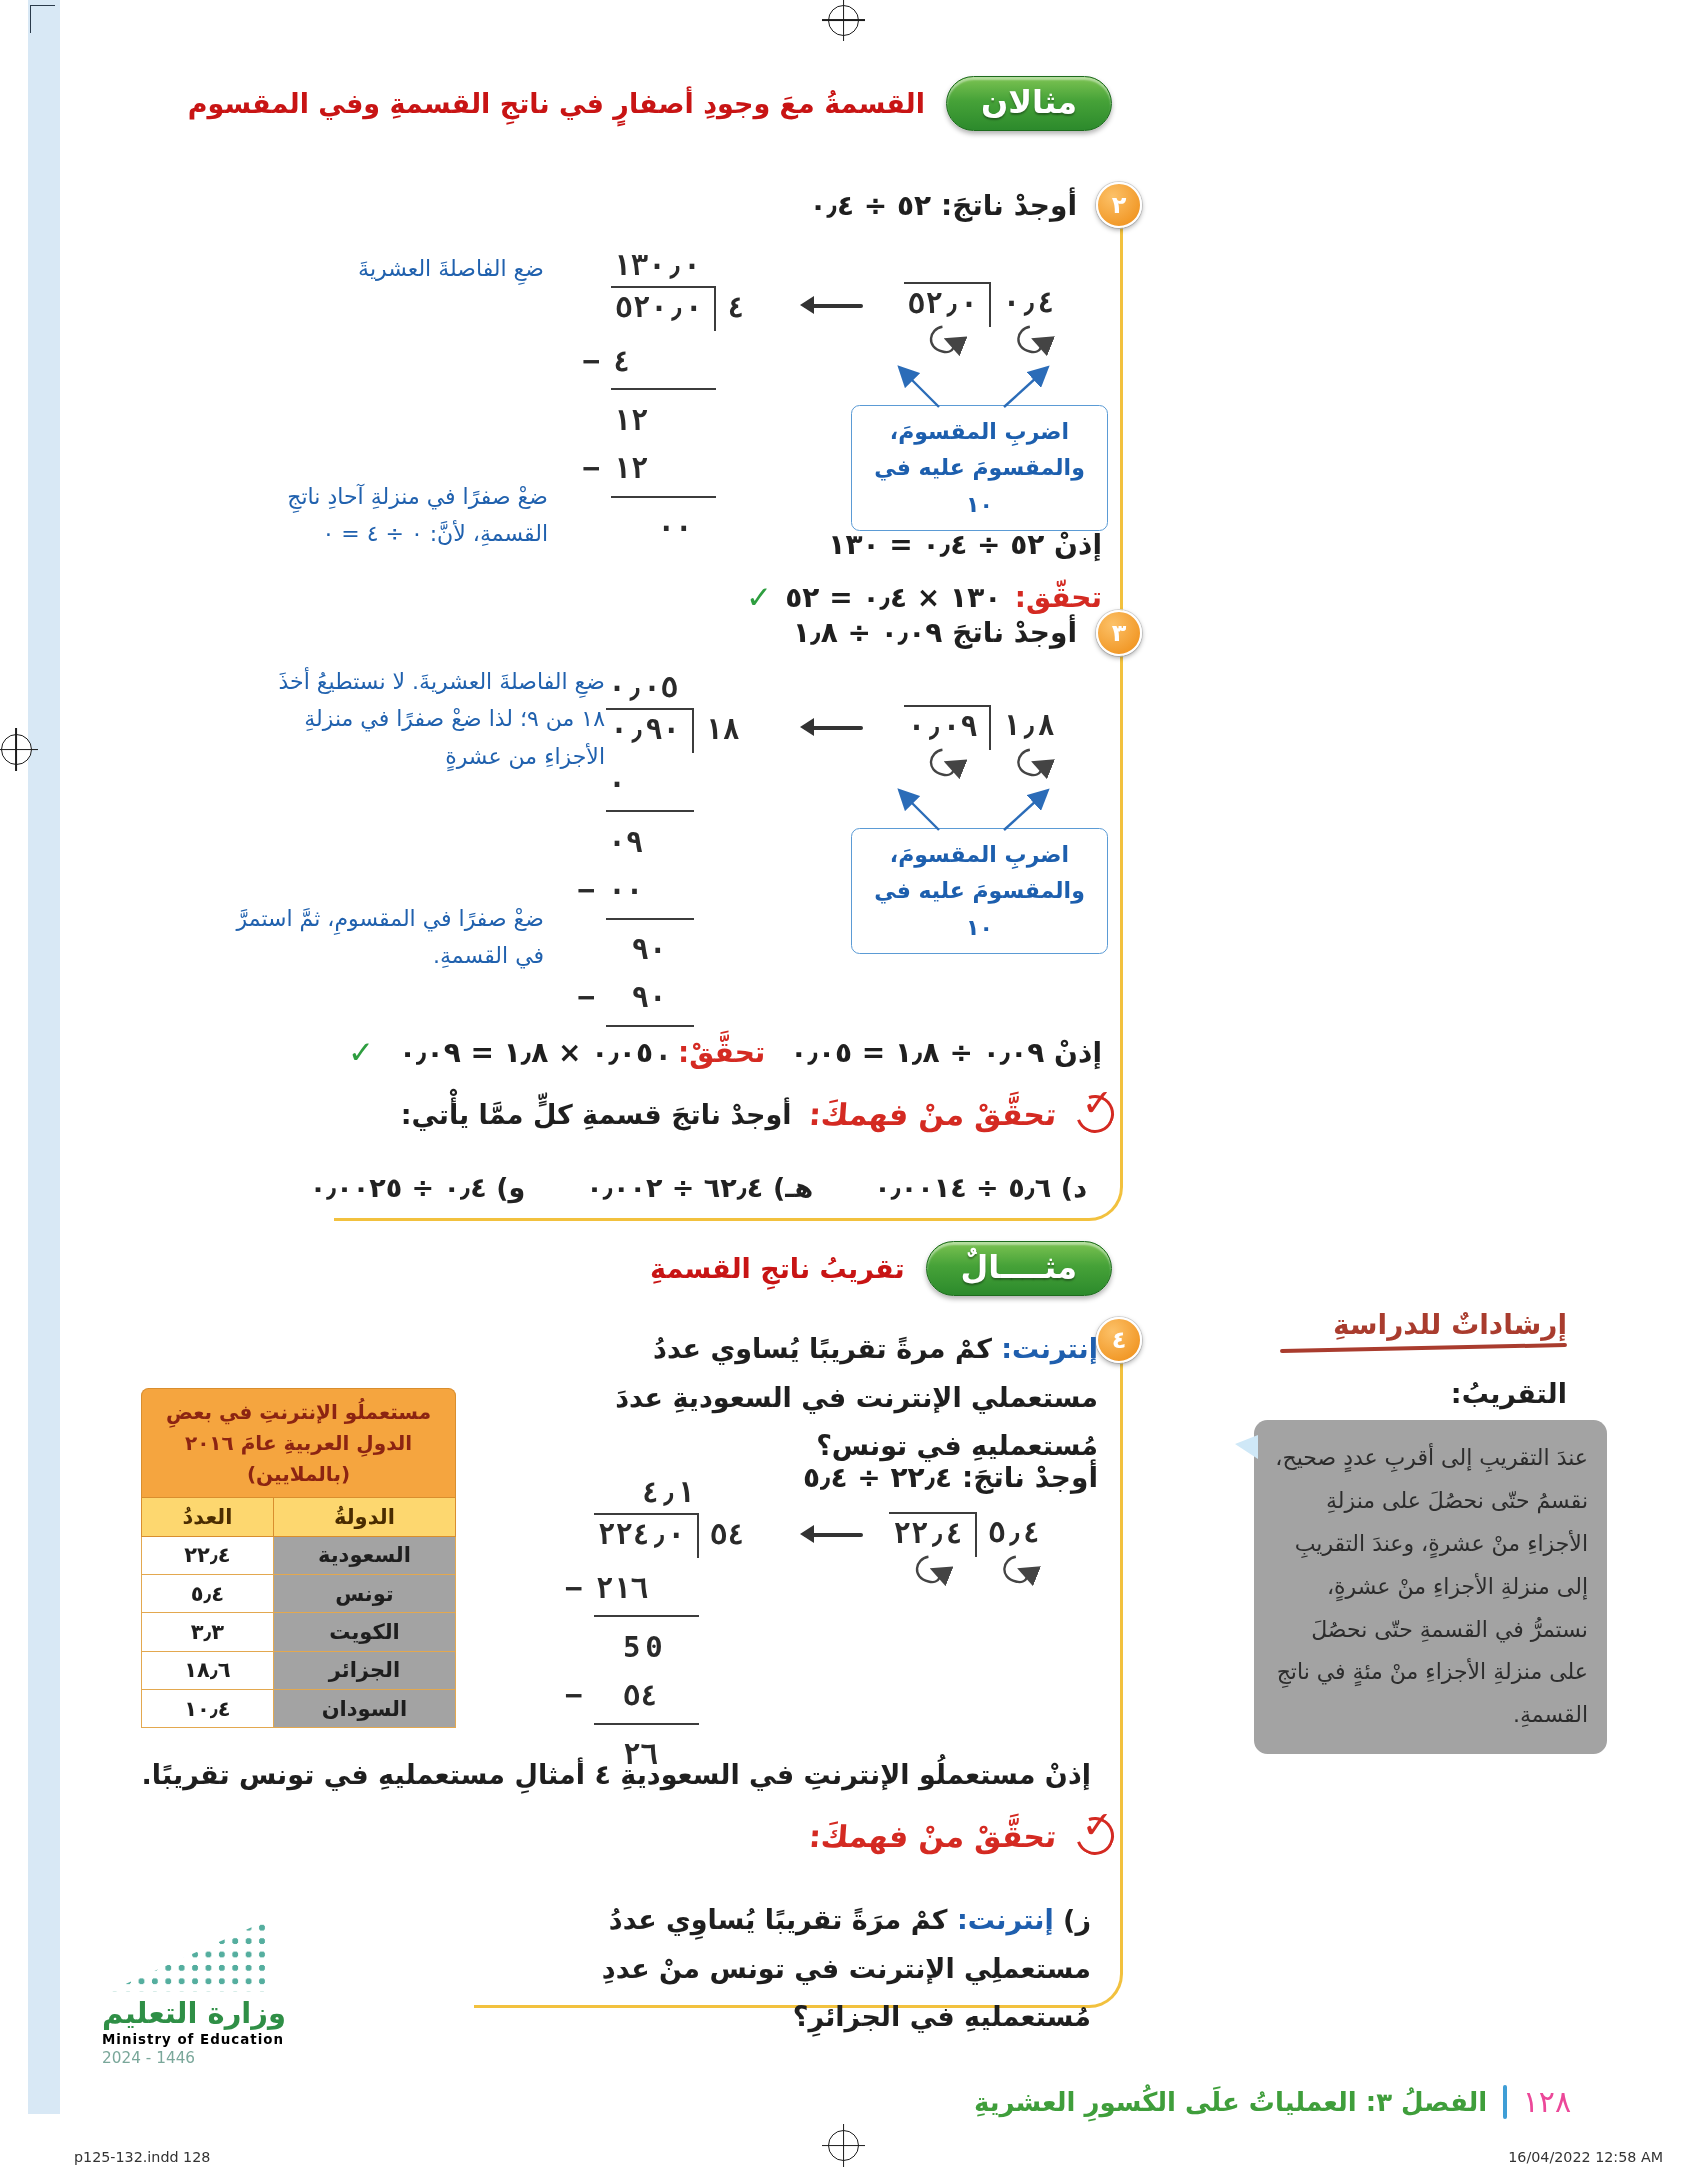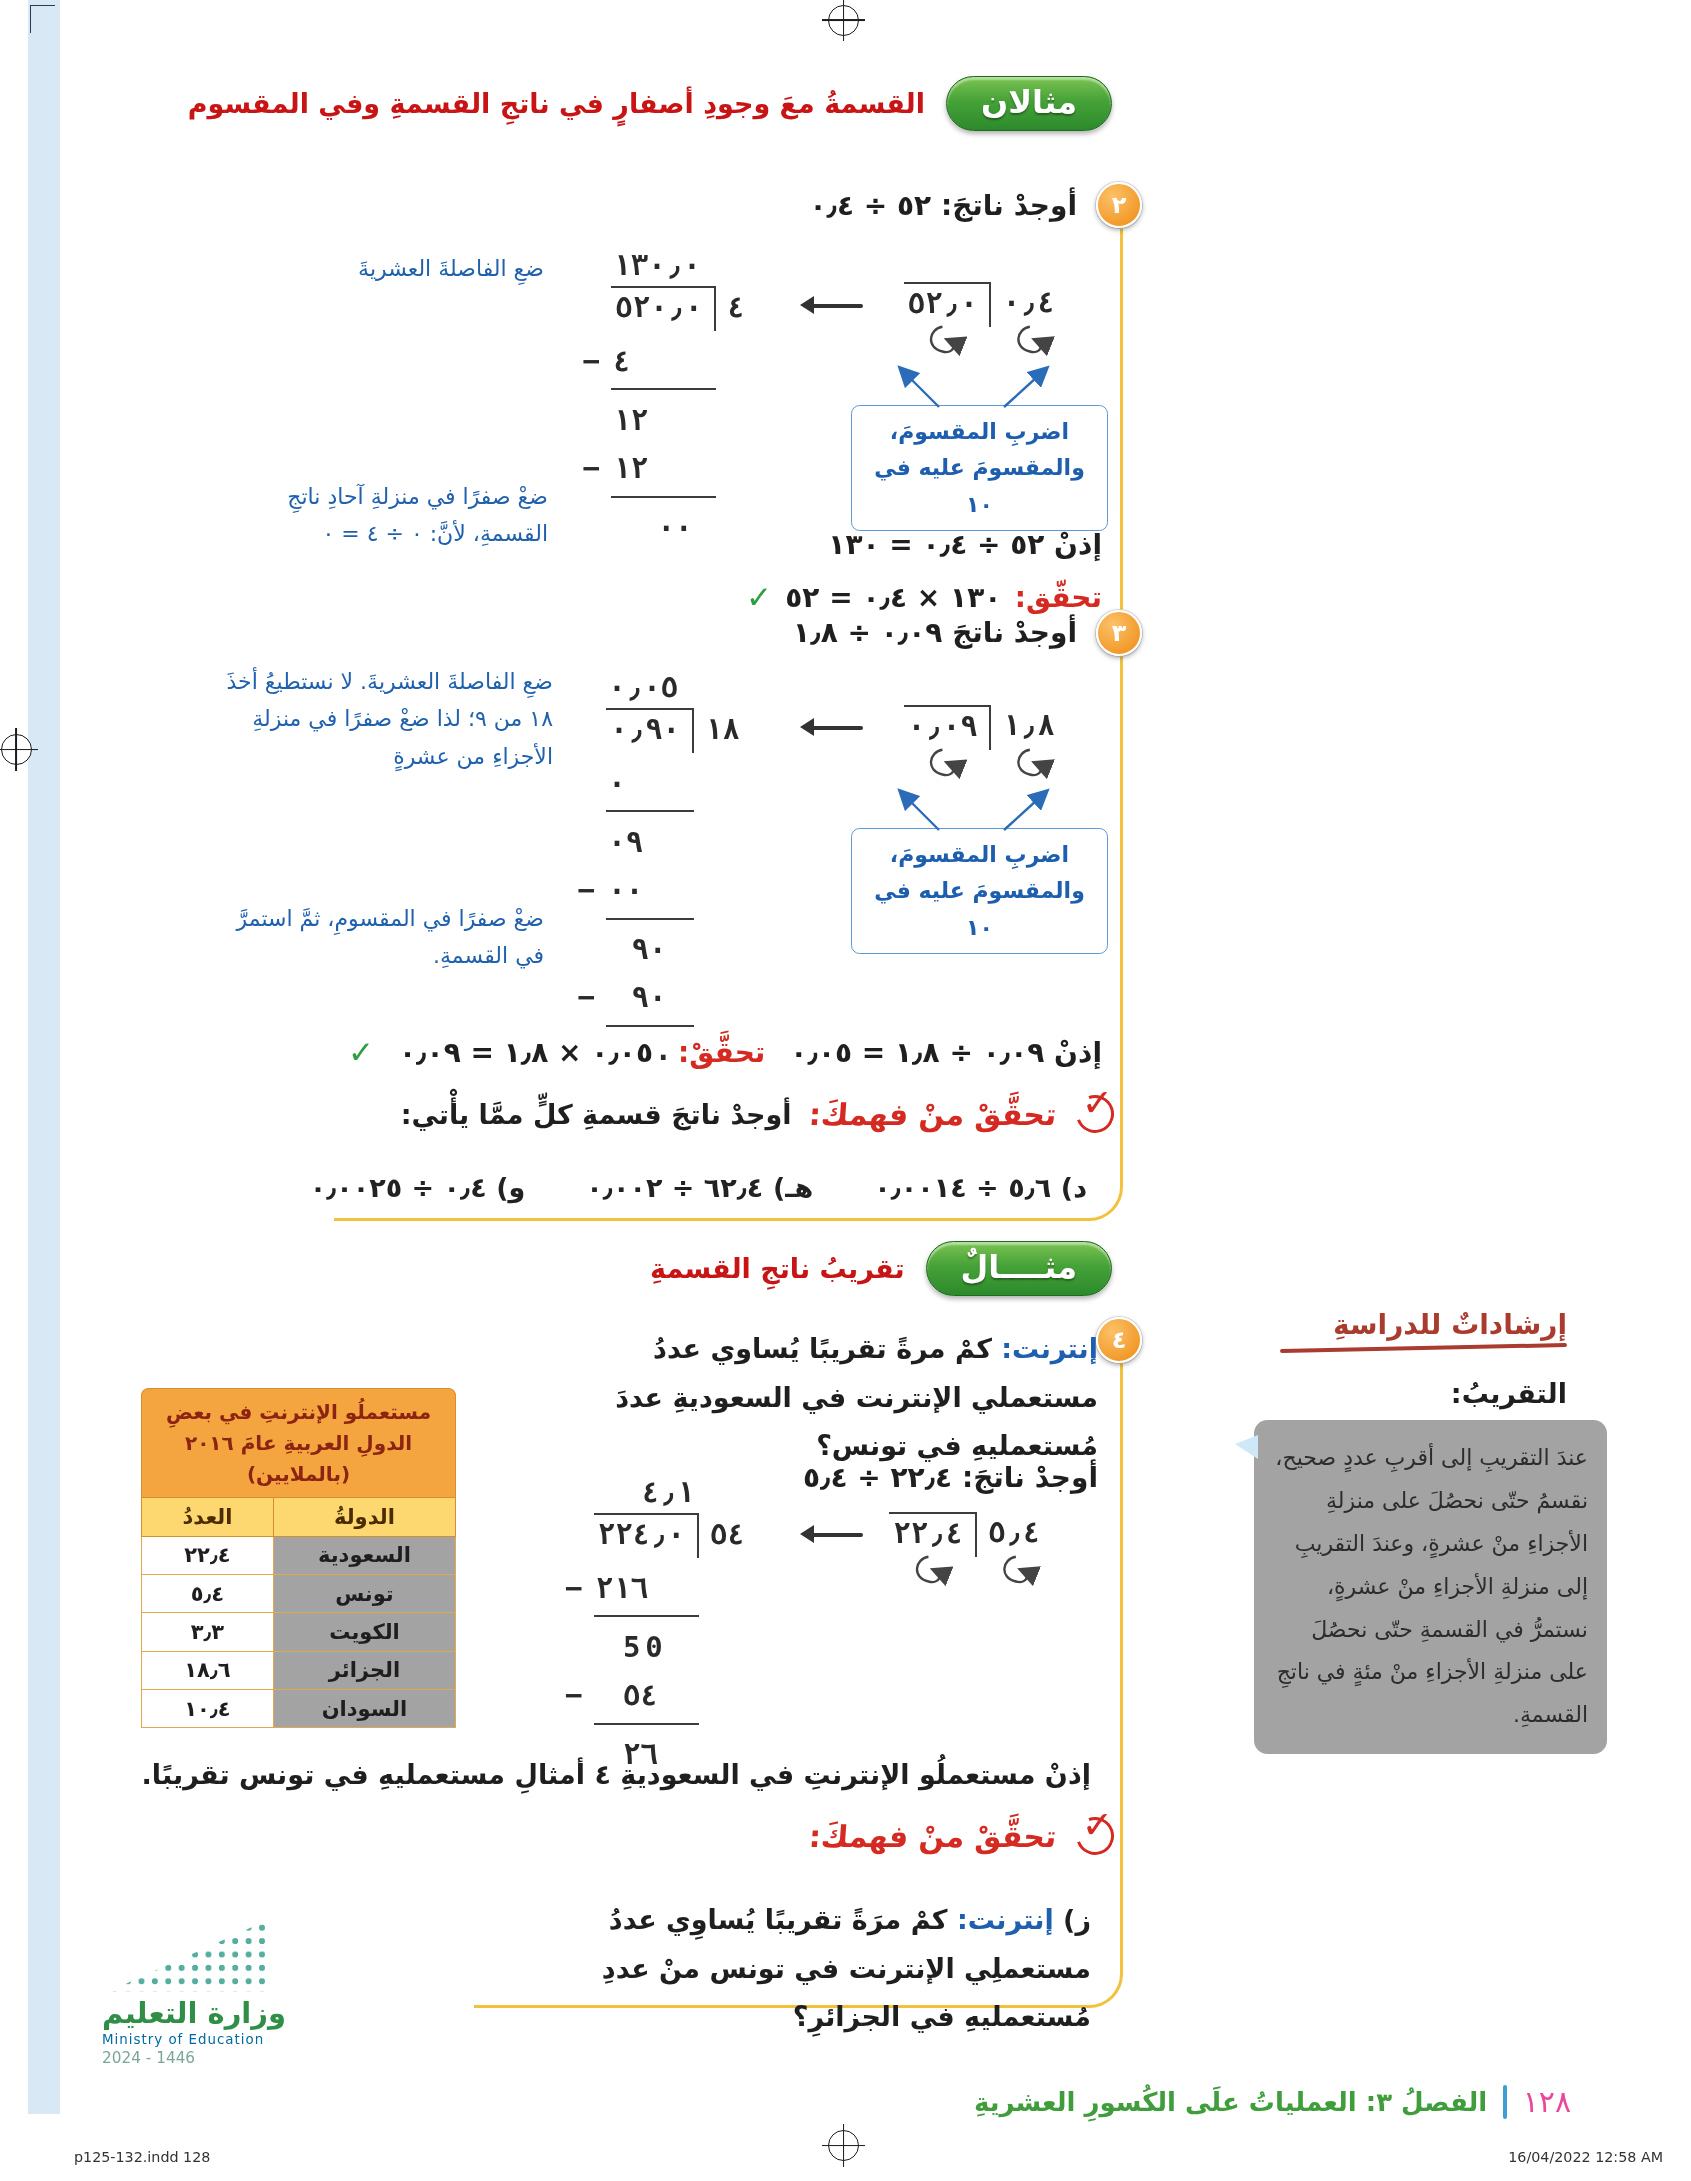--- a/index.html
+++ b/index.html
@@ -94,21 +94,21 @@
   .footer-page{color:#ec4899;font-size:30px;font-weight:400;}
   .footer-bar{width:4.8px;height:34px;background:#3f9ed6;border-radius:1.9px;}
   .footer-chapter{color:#3f9e3b;font-size:26px;font-weight:800;}
   
   .moe{direction:ltr;text-align:left;}
   .moe-dots{width:158px;height:71px;margin-left:5.7px;
     background-image:radial-gradient(circle,#37a08e 2.9px,transparent 3.4px);
     background-size:13.4px 13.4px;
     clip-path:polygon(100% 0,100% 100%,0 100%);opacity:.85;}
   .moe-ar{color:#2f8f46;font-size:29px;font-weight:800;margin-top:3.8px;}
-  .moe-en{color:#0369a1;font-size:13.4px;letter-spacing:1px;margin-top:1.9px;}
+  .moe-en{color:#000000;font-size:13.4px;letter-spacing:1px;margin-top:1.9px;font-weight:bold;}
   .moe-years{color:#7aa79a;font-size:15.3px;margin-top:1.9px;}
   .print-mark{font-size:14.3px;color:#333;direction:ltr;font-weight:500;}
 </style>
 </head>
 <body>
 
 <div id="canvas">
 
   <svg width="0" height="0" style="position:absolute">
     <defs>
@@ -180,21 +180,21 @@
 
   <div class="abs row" style="top:579px;right:589px;">
     <span class="check-label">تحقّق:</span>
     <span class="check-expr">١٣٠ × ٠٫٤ = ٥٢</span>
     <span class="green-check">✓</span>
   </div>
 
   <div class="abs badge" style="top:610px;">٣</div>
   <div class="abs body-text" style="top:616px;right:614px;">أوجدْ ناتجَ ٠٫٠٩ ÷ ١٫٨</div>
 
-  <div class="abs note-blue" style="top:663px;right:1138px;width:352px;">ضعِ الفاصلةَ العشريةَ. لا نستطيعُ أخذَ ١٨ من ٩؛ لذا ضعْ صفرًا في منزلةِ الأجزاءِ من عشرةٍ</div>
+  <div class="abs note-blue" style="top:663px;right:1086px;width:352px;">ضعِ الفاصلةَ العشريةَ. لا نستطيعُ أخذَ ١٨ من ٩؛ لذا ضعْ صفرًا في منزلةِ الأجزاءِ من عشرةٍ</div>
 
   <div class="longdiv with-q" style="top:669px;right:951px;">
     <div class="ld-col">
       <div class="ld-q">٠٫٠٥</div>
       <div class="ld-dividend">٠٫٩٠</div>
       <div class="ld-step rule" style="padding-left:1.9px;"><span>٠</span></div>
       <div class="ld-step" style="padding-left:1.9px;"><span>٠٩</span></div>
       <div class="ld-step rule" style="padding-left:1.9px;"><span class="ld-minus">−</span><span>٠٠</span></div>
       <div class="ld-step" style="padding-left:25px;"><span>٩٠</span></div>
       <div class="ld-step rule" style="padding-left:25px;"><span class="ld-minus">−</span><span>٩٠</span></div>

